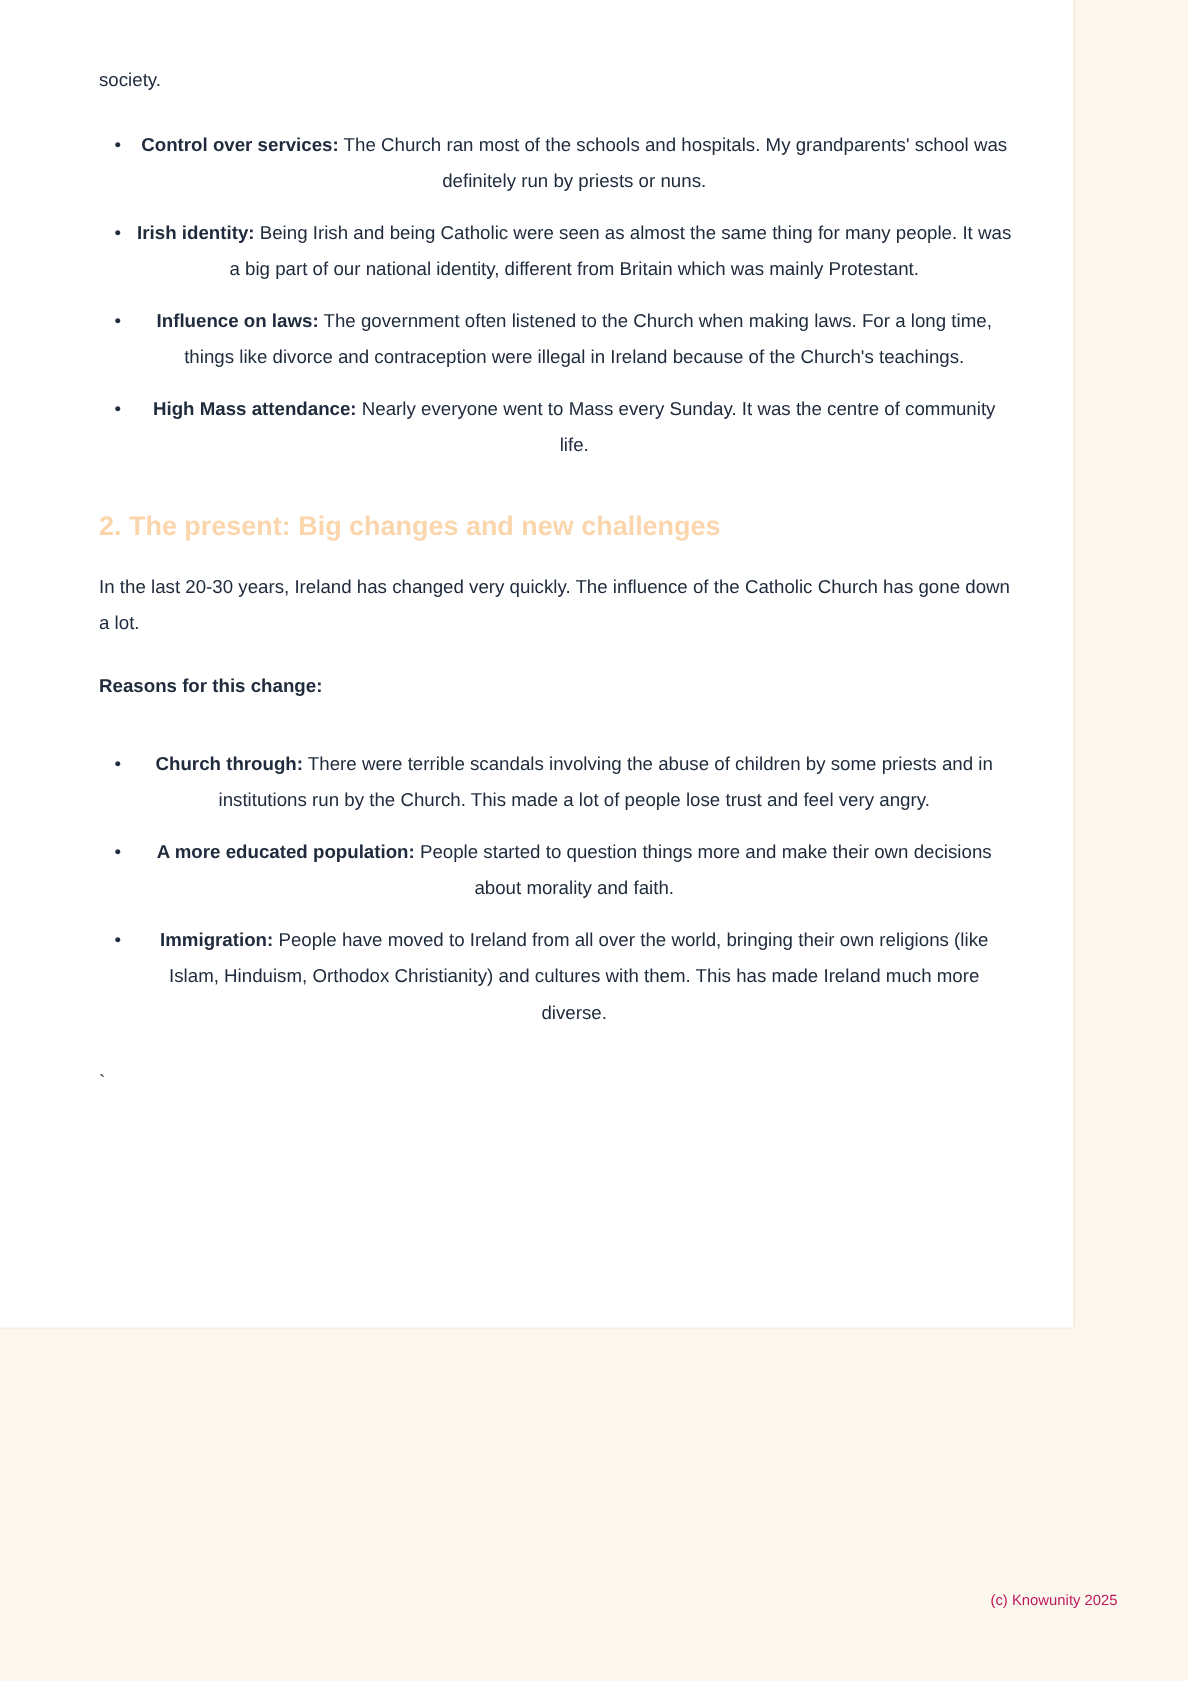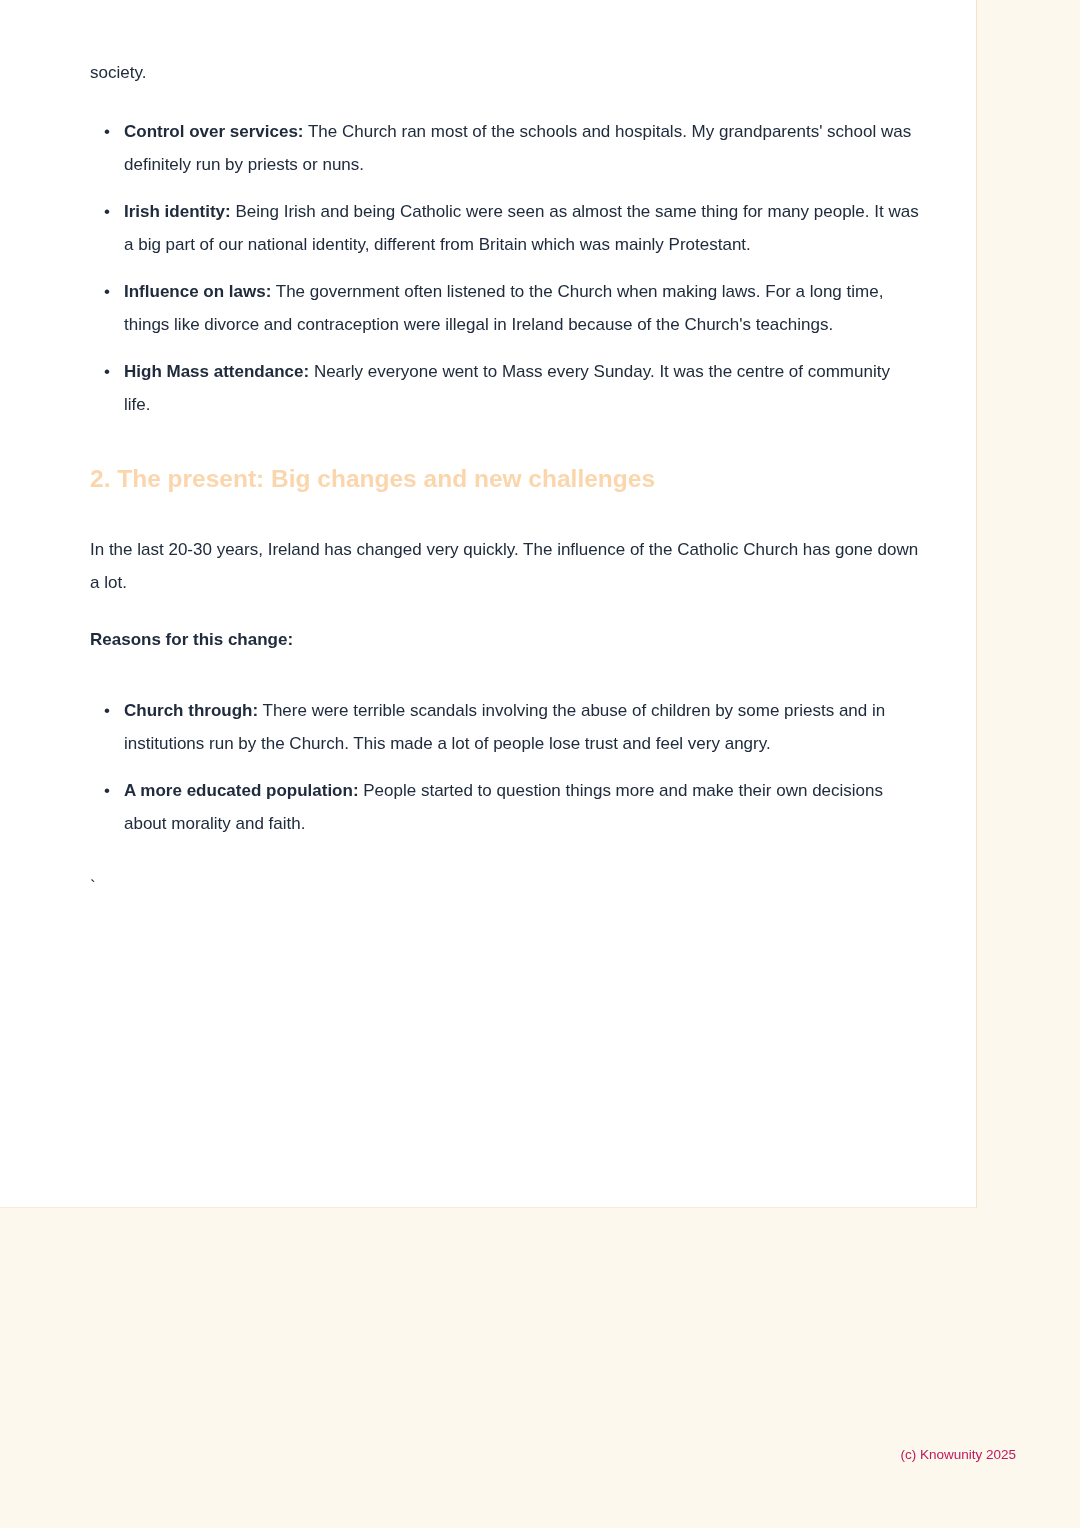--- a/index.html
+++ b/index.html
@@ -27,35 +27,36 @@
     padding: 56px 56px 0 90px;
     color: #202c3d;
     font-size: 17px;
     line-height: 33px;
   }
   .fragment { margin-bottom: 26px; }
   ul.bullets {
     list-style: none;
     padding-left: 34px;
     margin: 0 0 0 0;
+    text-align: center;
   }
   ul.bullets li {
     position: relative;
     margin-bottom: 14px;
   }
   ul.bullets li::before {
     content: "\2022";
     position: absolute;
     left: -20px;
     top: 0;
     color: #202c3d;
   }
   .section-heading {
     margin-top: 42px;
-    margin-bottom: 38px;
+    margin-bottom: 22px;
     font-size: 24.5px;
     line-height: 32px;
     font-weight: bold;
     color: #fbd6ad;
   }
   .intro-paragraph { margin-bottom: 24px; }
   .reasons-label {
     font-weight: bold;
     margin-bottom: 38px;
   }
@@ -99,20 +100,23 @@
 
     <p class="reasons-label">Reasons for this change:</p>
 
     <ul class="bullets">
       <li>
         <strong>Church through:</strong><span> There were terrible scandals involving the abuse of children by some priests and in institutions run by the Church. This made a lot of people lose trust and feel very angry.</span>
       </li>
       <li>
         <strong>A more educated population:</strong><span> People started to question things more and make their own decisions about morality and faith.</span>
       </li>
+      <li>
+        <strong>Immigration:</strong><span> People have moved to Ireland from all over the world, bringing their own religions (like Islam, Hinduism, Orthodox Christianity) and cultures with them. This has made Ireland much more diverse.</span>
+      </li>
     </ul>
 
     <p class="trailing-mark">`</p>
 
   </div>
 </div>
 
 <div class="watermark">(c) Knowunity 2025</div>
 
 </body></html>

